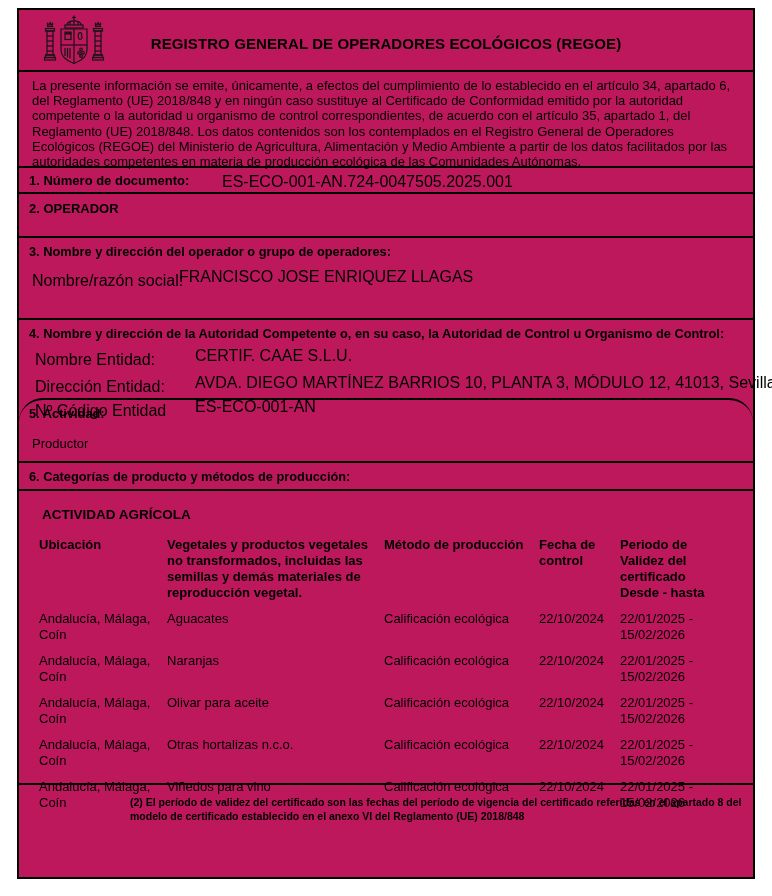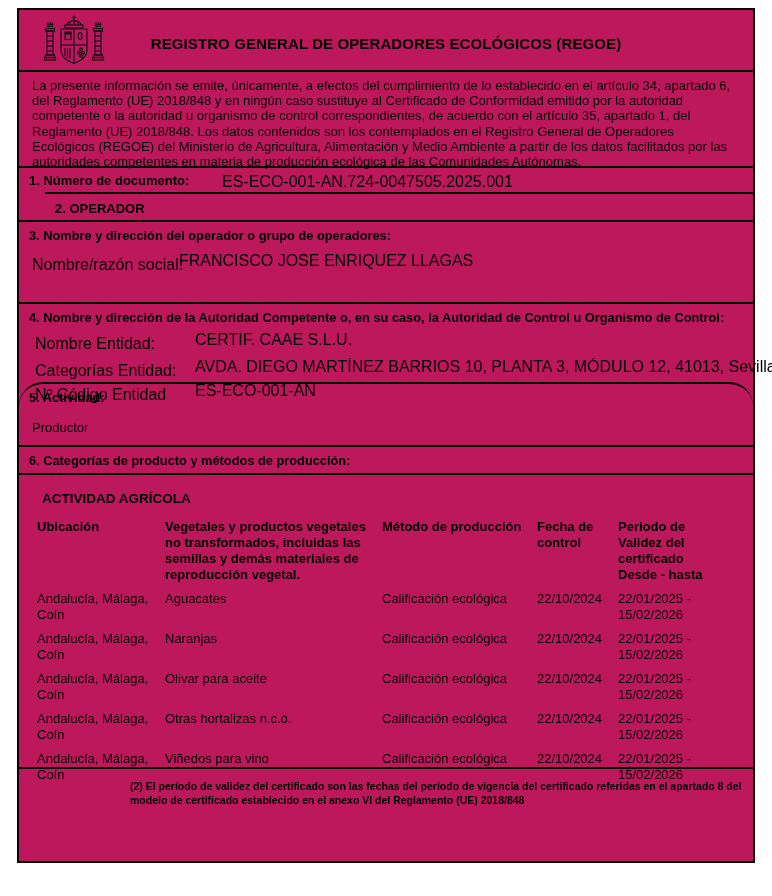--- a/index.html
+++ b/index.html
@@ -17,42 +17,42 @@
   .arms { position:absolute; left:21px; top:4px; }
   .title { text-align:center; font-weight:bold; font-size:15px; padding-top:25px; letter-spacing:.1px; }
 
   
   .para { height:96px; font-size:13px; line-height:15.2px; padding:6px 15px 0 13px; }
 
   
   .row1 { height:26px; }
   .row1 .lbl { position:absolute; left:10px; top:5px; font-weight:bold; font-size:13px; }
   .row1 .val { position:absolute; left:203px; top:5px; font-size:16px; }
-  .row2 { height:28px;margin-left:26px; }
+  .row2 { height:28px; }
   .row2 .lbl { position:absolute; left:10px; top:7px; font-weight:bold; font-size:13px; }
 
   .sechead { position:absolute; left:10px; top:6px; font-weight:bold; font-size:12.8px; white-space:nowrap; }
-  .s3 { height:82px; }
+  .s3 { height:82px;margin-top:16px; }
   .s4 { height:80px; }
   .field { position:absolute; font-size:16px; white-space:nowrap; }
   .field .flbl { display:inline-block; }
   .field .fval { display:inline-block; overflow:hidden; }
   .s3 .field .flbl { width:147px; }
   .s4 .field .flbl { width:160px; }
 
   .s5 { height:63px;border-radius:24px; }
   .s5 .activity { position:absolute; left:13px; top:36px; font-size:13px; }
 
   .s6h { height:28px; }
   .s6b { height:294px; }
   .acttitle { position:absolute; left:23px; top:16px; font-weight:bold; font-size:13.5px; }
 
   table.prod { position:absolute; left:10px; top:38px; width:691px; border-collapse:collapse; table-layout:fixed; border:2px solid #000; }
   table.prod th, table.prod td {
-    border:4px solid #be185d; font-size:13px; line-height:16px;
+    border:6px solid #be185d; font-size:13px; line-height:16px;
     padding:2px 4px; vertical-align:top; text-align:left;margin-top:30px;
   }
   table.prod thead th { font-weight:bold; height:72px; border-bottom:3px solid #7a7a7a; }
   table.prod tbody td { height:35px; }
 
   .foot { height:94px; padding:11px 0 0 111px; }
   .foot p { margin:0 0 8px 0; width:628px; font-weight:bold; font-size:10.5px; line-height:13.5px; }
 </style>
 </head>
 <body>
@@ -126,21 +126,21 @@
       <span class="flbl">Nombre/razón social:</span><span class="fval">FRANCISCO JOSE ENRIQUEZ LLAGAS</span>
     </div>
   </div>
 
   <div class="sec s4">
     <div class="sechead">4. Nombre y dirección de la Autoridad Competente o, en su caso, la Autoridad de Control u Organismo de Control:</div>
     <div class="field" style="left:16px; top:27px;">
       <span class="flbl">Nombre Entidad:</span><span class="fval">CERTIF. CAAE S.L.U.</span>
     </div>
     <div class="field" style="left:16px; top:54px;">
-      <span class="flbl">Categorías Entidad:</span><span class="fval">AVDA. DIEGO MARTÍNEZ BARRIOS 10, PLANTA 3, MÓDULO 12, 41013, Sevilla</span>
+      <span class="flbl">Dirección Entidad:</span><span class="fval">AVDA. DIEGO MARTÍNEZ BARRIOS 10, PLANTA 3, MÓDULO 12, 41013, Sevilla</span>
     </div>
     <div class="field" style="left:16px; top:78px;">
       <span class="flbl">Nº Código Entidad</span><span class="fval">ES-ECO-001-AN</span>
     </div>
   </div>
 
   <div class="sec s5">
     <div class="sechead">5. Actividad:</div>
     <div class="activity">Productor</div>
   </div>

